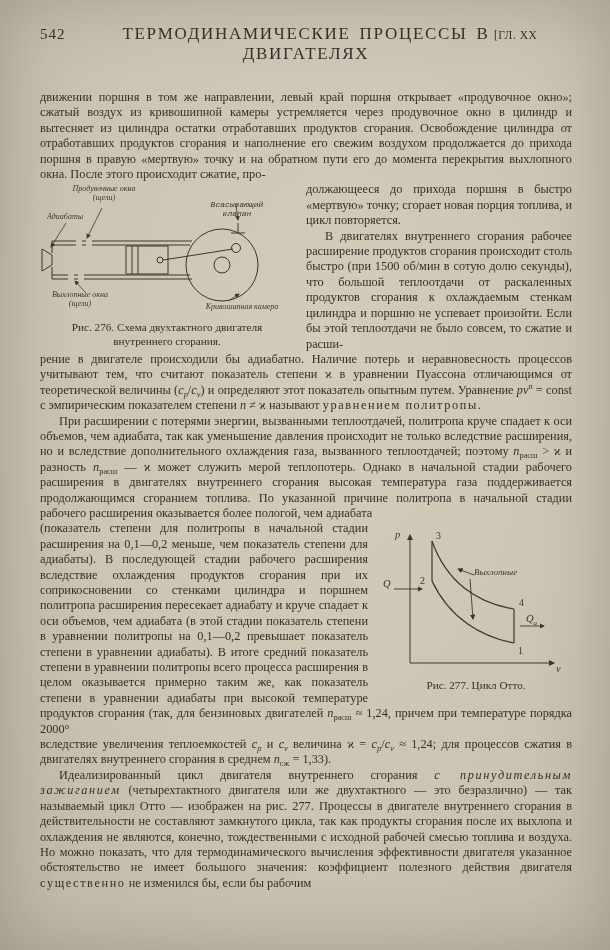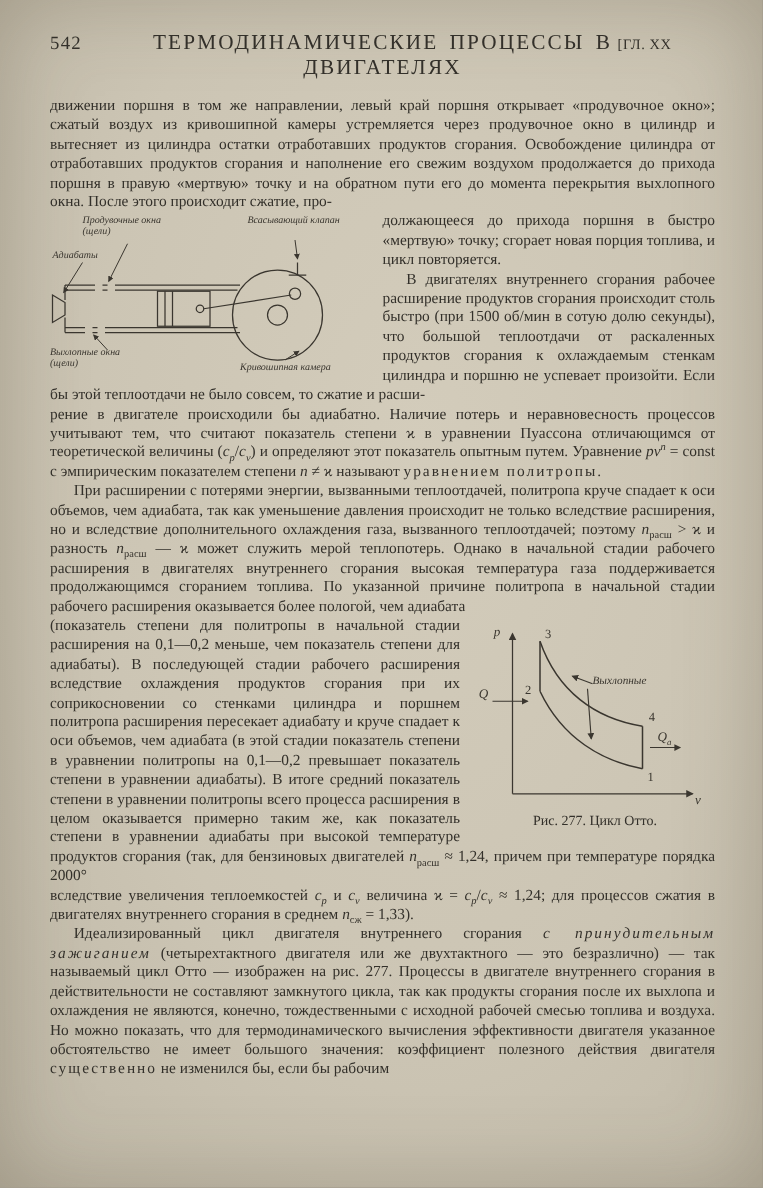--- a/index.html
+++ b/index.html
@@ -5,35 +5,35 @@
   * { margin:0; padding:0; box-sizing:border-box; }
   html,body { width:610px; height:950px; }
   body { background:#aaa394; font-family:"Liberation Serif", serif; }
   .page {
     width:610px; height:950px;
     padding:24px 38px 20px 40px;
     background: radial-gradient(ellipse at 55% 38%, #d3ccbb 0%, #ccc5b4 55%, #beb7a6 100%);
     box-shadow: inset 0 0 70px rgba(80,70,45,0.28);
     color:#33302a; overflow:hidden;
   }
-  .pg-header { display:flex; align-items:baseline; margin-bottom:13px; }
+  .pg-header { display:flex; align-items:baseline; margin-bottom:26px; }
   .pg-num { font-size:15px; width:78px; letter-spacing:1px; }
   .pg-title { flex:1; text-align:center; font-size:17px; letter-spacing:1.7px; word-spacing:3px; }
   .pg-chap { width:78px; font-size:11.5px; letter-spacing:0.5px; }
   .flow { font-size:12.3px; line-height:15.4px; text-align:justify; }
   .p { margin:0; }
   .ind { text-indent:19px; }
   .sp { letter-spacing:1.6px; }
   sub, sup { font-size:0.68em; line-height:0; }
   i { font-style:italic; }
 
   figure { border:none; }
   .fig276 { float:left; width:254px; margin:3px 12px 2px 0; }
   .art276 { position:relative; width:254px; height:132px; }
-  .l276 { position:absolute; font-style:italic; font-size:8px; line-height:1.12; text-align:left; color:#3a362f; }
+  .l276 { position:absolute; font-style:italic; font-size:8px; line-height:1.12; text-align:center; color:#3a362f; }
   .figcap { font-size:11.2px; line-height:13.6px; text-align:center; margin-top:4px; text-indent:0; padding:0 6px; }
 
   .fig277 { float:right; width:192px; margin:2px 0 4px 12px; }
   .art277 { position:relative; width:192px; height:152px; }
   .l277 { position:absolute; font-size:10.5px; font-style:italic; color:#3a362f; }
   .l277num { position:absolute; font-size:10px; font-style:normal; color:#3a362f; }
   svg { display:block; }
 </style>
 </head>
 <body>
@@ -81,24 +81,25 @@
           <g stroke="#3a362f" stroke-width="0.8" fill="none">
             <line x1="62" y1="23" x2="47" y2="53" marker-end="url(#ah1)"></line>
             <line x1="26" y1="38" x2="11" y2="62" marker-end="url(#ah1)"></line>
             <line x1="196" y1="20" x2="198" y2="35" marker-end="url(#ah1)"></line>
             <line x1="46" y1="108" x2="35" y2="96" marker-end="url(#ah1)"></line>
             <line x1="188" y1="116" x2="199" y2="109" marker-end="url(#ah1)"></line>
           </g>
         </svg>
         <div class="l276" style="left:26px; top:0; width:76px;">Продувочные окна (щели)</div>
         <div class="l276" style="left:2px; top:28px; width:46px;">Адиабаты</div>
-        <div class="l276" style="left:158px; top:0; width:78px;">Всасывающий клапан</div>
+        <div class="l276" style="left:158px; top:16px; width:78px;font-family:Liberation Mono, monospace;">Всасывающий клапан</div>
         <div class="l276" style="left:0px; top:106px; width:80px;">Выхлопные окна (щели)</div>
         <div class="l276" style="left:152px; top:118px; width:100px;">Кривошипная камера</div>
       </div>
+      <figcaption class="figcap">Рис. 276. Схема двухтактного двигателя внутреннего сгорания.</figcaption>
     </figure>
 
     <p class="p">должающееся до прихода поршня в быстро «мертвую» точку; сгорает новая порция топлива, и цикл повторяется.</p>
     <p class="p ind">В двигателях внутреннего сгорания рабочее расширение продуктов сгорания происходит столь быстро (при 1500 об/мин в сотую долю секунды), что большой теплоотдачи от раскаленных продуктов сгорания к охлаждаемым стенкам цилиндра и поршню не успевает произойти. Если бы этой теплоотдачи не было совсем, то сжатие и расши-</p>
     <p class="p">рение в двигателе происходили бы адиабатно. Наличие потерь и неравновесность процессов учитывают тем, что считают показатель степени ϰ в уравнении Пуассона отличающимся от теоретической величины (<i>c<sub>p</sub></i>/<i>c<sub>v</sub></i>) и определяют этот показатель опытным путем. Уравнение <i>pv<sup>n</sup></i> = const с эмпирическим показателем степени <i>n</i> ≠ ϰ называют <span class="sp">уравнением политропы</span>.</p>
     <p class="p ind">При расширении с потерями энергии, вызванными теплоотдачей, политропа круче спадает к оси объемов, чем адиабата, так как уменьшение давления происходит не только вследствие расширения, но и вследствие дополнительного охлаждения газа, вызванного теплоотдачей; поэтому <i>n</i><sub>расш</sub> &gt; ϰ и разность <i>n</i><sub>расш</sub> — ϰ может служить мерой теплопотерь. Однако в начальной стадии рабочего расширения в двигателях внутреннего сгорания высокая температура газа поддерживается продолжающимся сгоранием топлива. По указанной причине политропа в начальной стадии рабочего расширения оказывается более пологой, чем адиабата</p>
 
     <figure class="fig277">
       <div class="art277">
         <svg width="192" height="152" viewBox="0 0 192 152">

